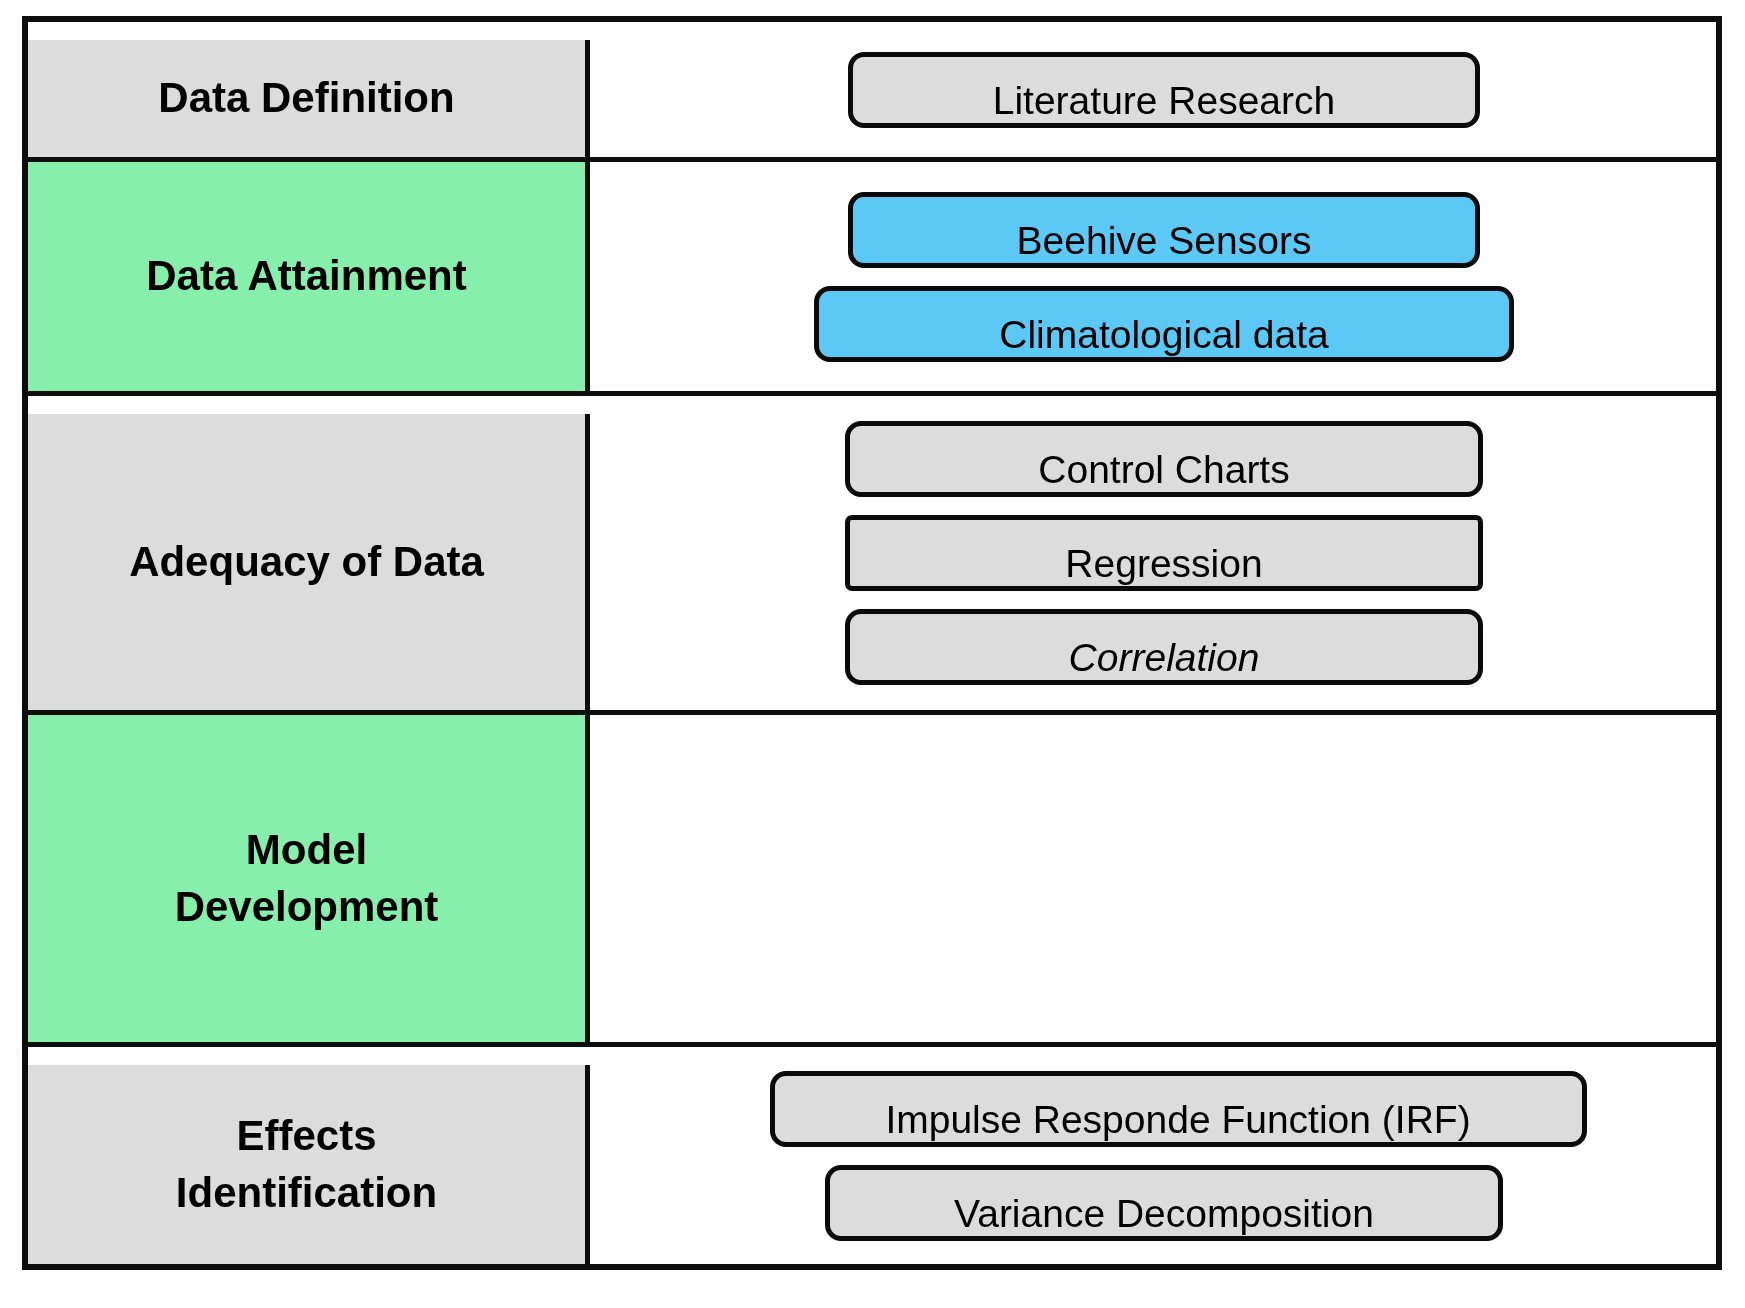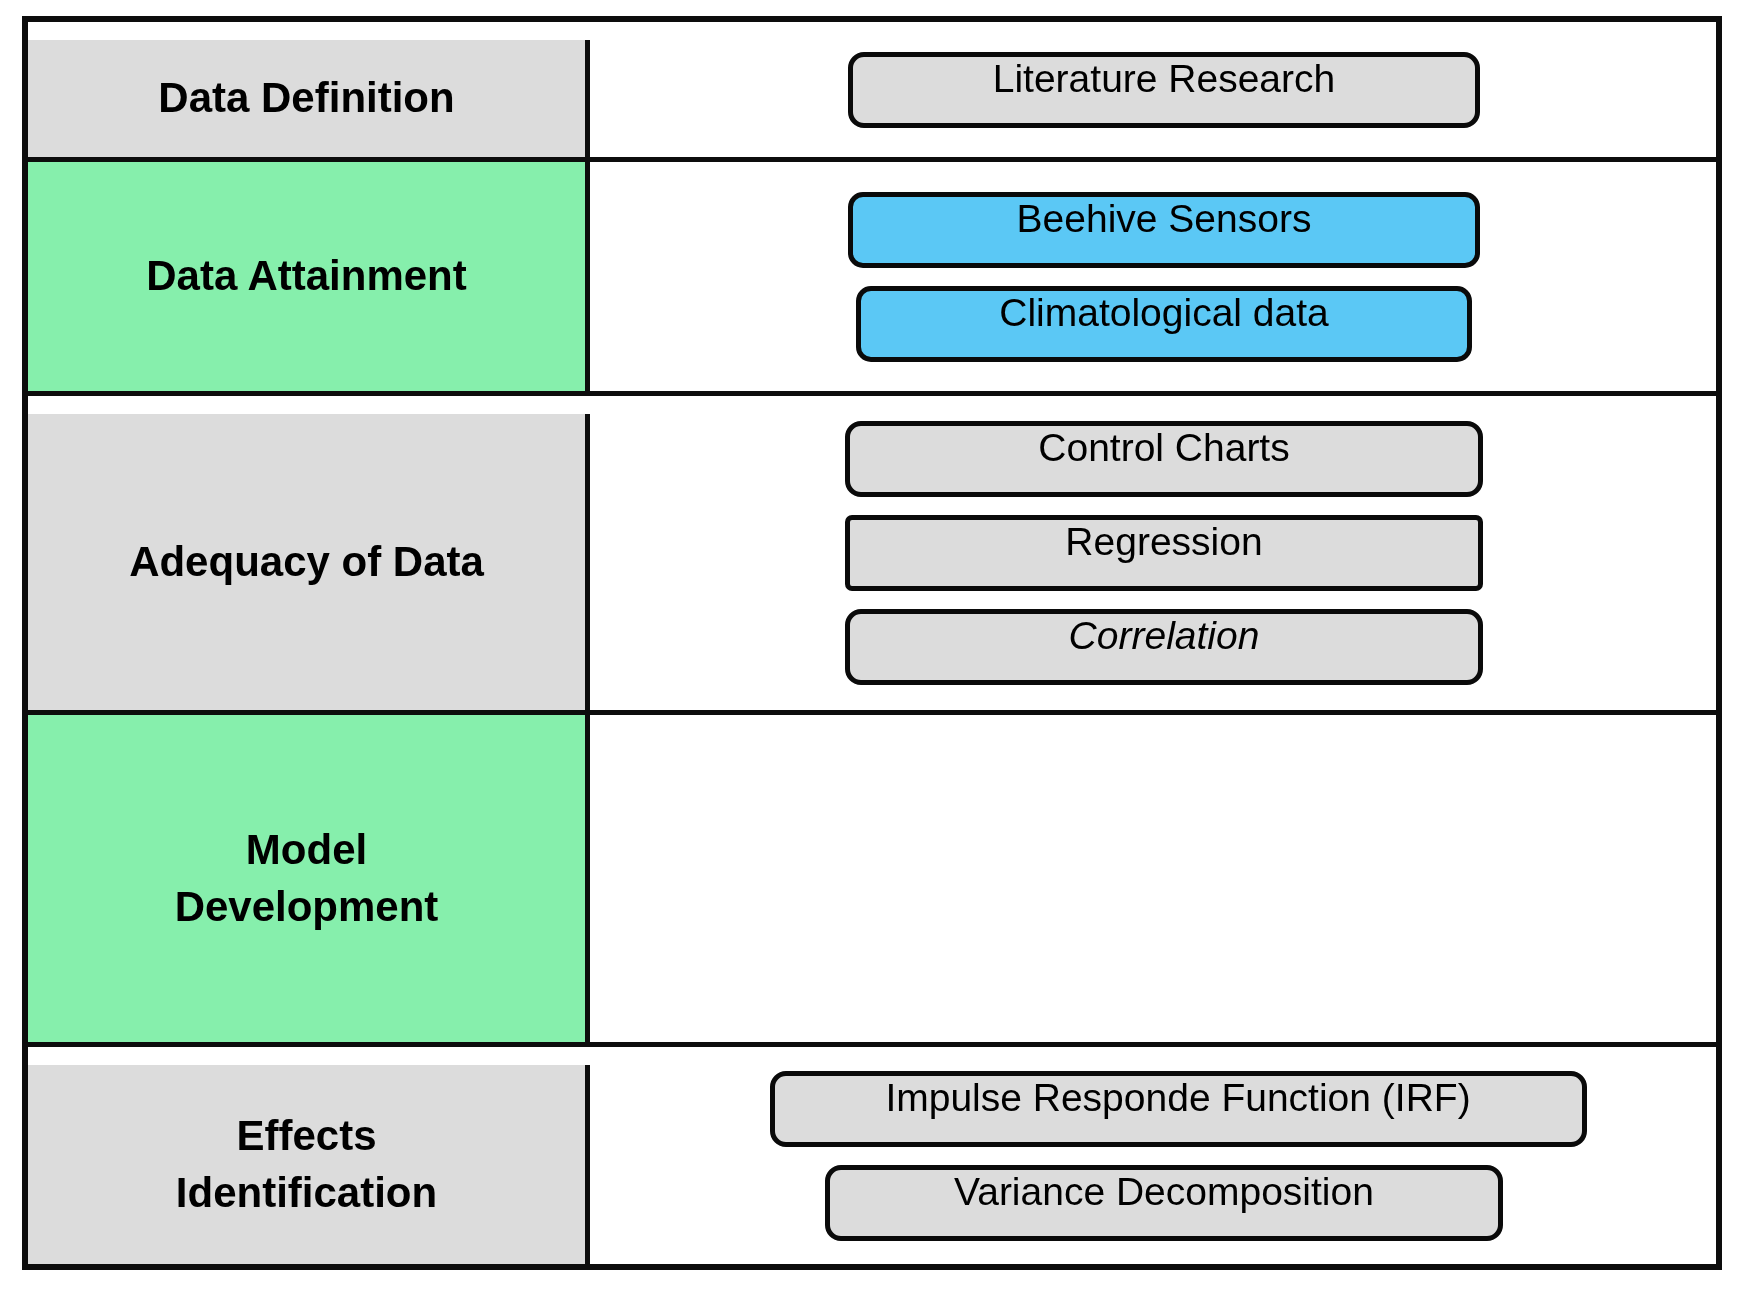--- a/index.html
+++ b/index.html
@@ -67,33 +67,33 @@
     justify-content: center;
     gap: 18px;
     padding-left: 22px;
   }
 
   .method-box {
     height: 76px;
     border: 5px solid #0a0a0a;
     border-radius: 16px;
     display: flex;
-    align-items: flex-start;
+    align-items: flex-end;
     justify-content: center;
     font-size: 39px;
     color: #000000;
     text-align: center;
   }
   .method-gray { background: #dcdcdc; }
-  .method-blue { background: #5bc8f5; border-radius: 15px; }
+  .method-blue { background: #5bc8f5; }
 
   
   .w-lit  { width: 632px; }
   .w-bee  { width: 632px; }
-  .w-cli  { width: 616px; }
+  .w-cli  { width: 700px; }
   .w-con  { width: 638px; }
   .w-reg  { width: 638px; border-radius: 7px; }
   .w-cor  { width: 638px; font-style: italic; }
   .w-sta  { width: 664px; }
   .w-gra  { width: 800px; }
   .w-var  { width: 980px; }
   .w-irf  { width: 817px; margin-left: 28px; }
   .w-vad  { width: 678px; }
 </style>
 </head>

